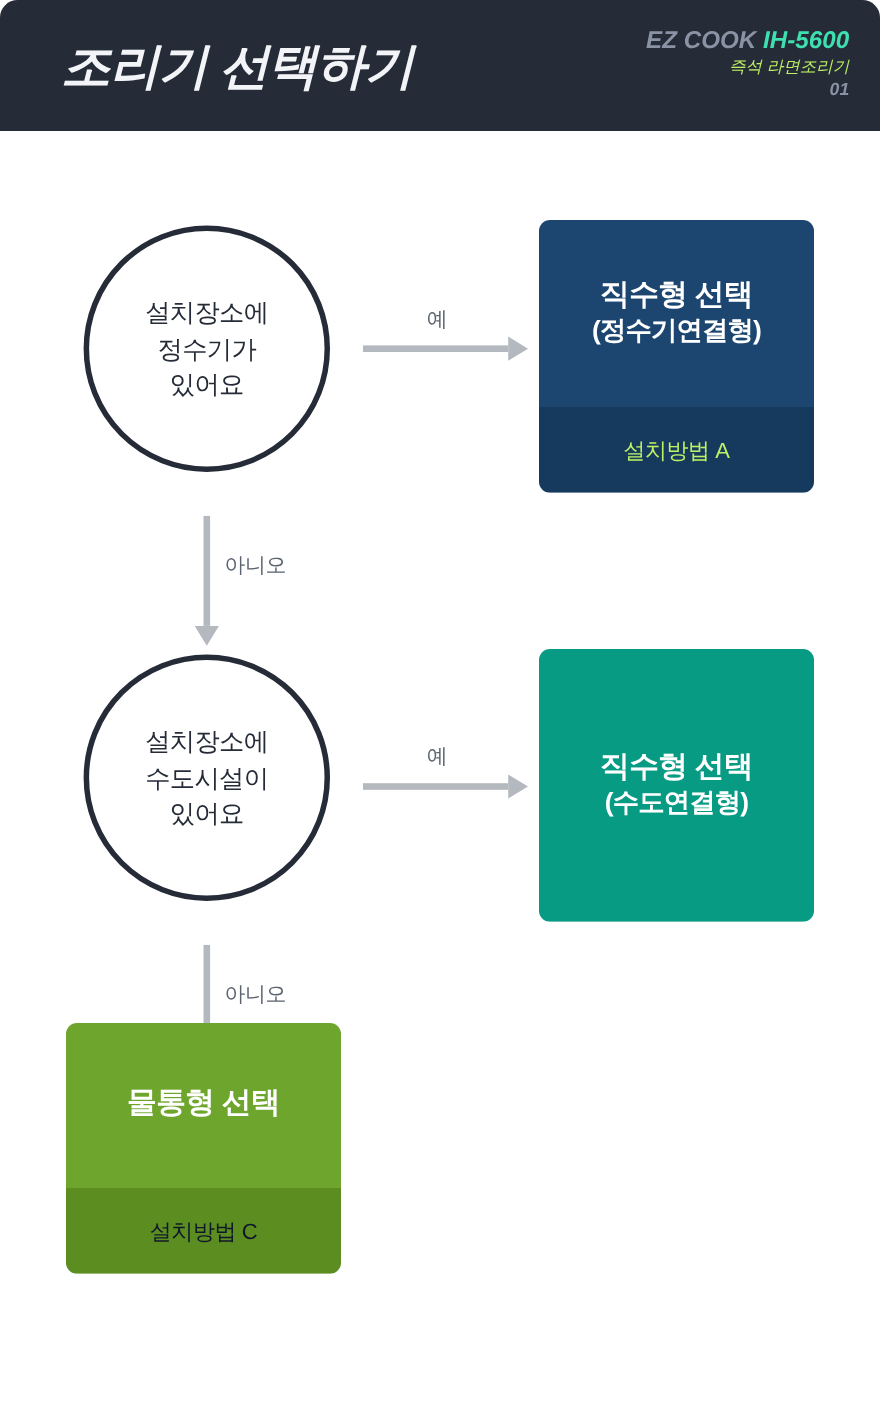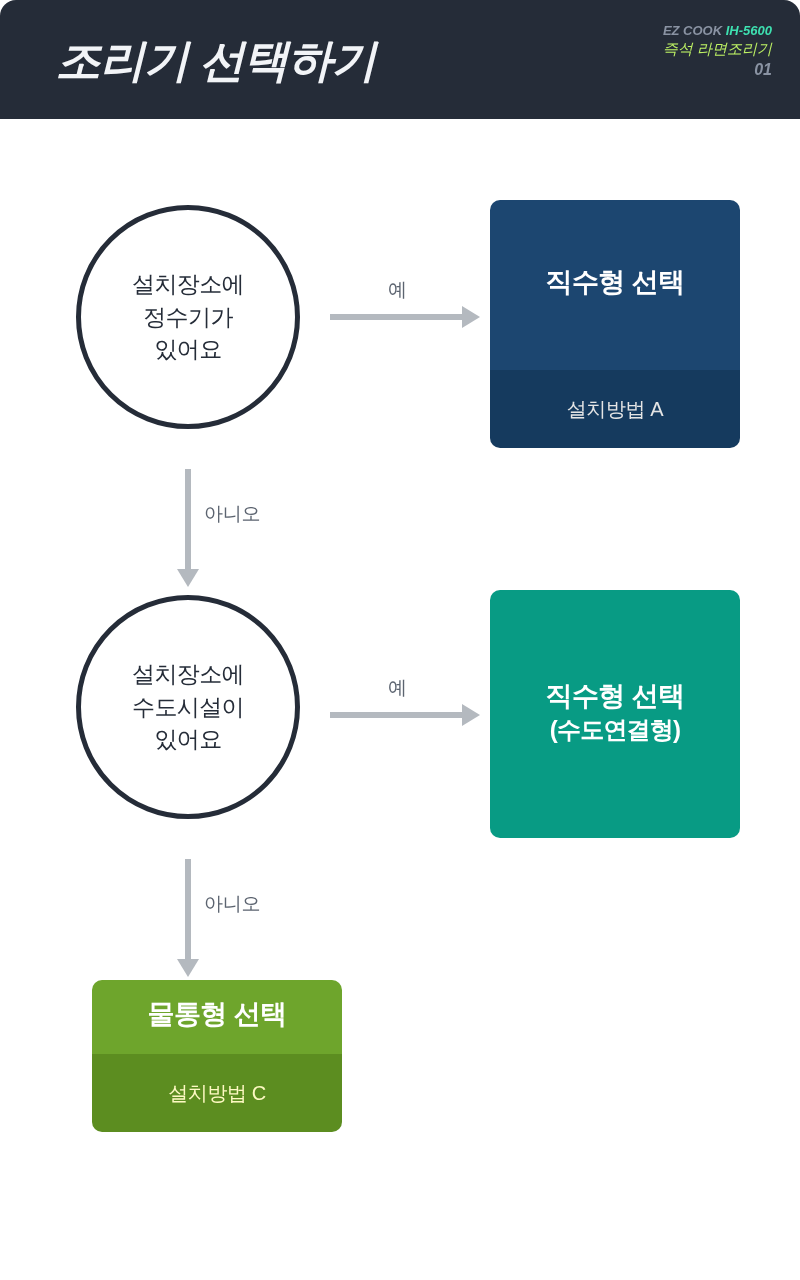--- a/index.html
+++ b/index.html
@@ -41,21 +41,21 @@
     white-space: nowrap;
   }
   .header-meta {
     position: absolute;
     right: 28px;
     top: 22px;
     text-align: right;
     line-height: 1.32;
   }
   .meta-line1 {
-    font-size: 13px;
+    font-size: 22px;
     font-weight: bold;
     color: #8a93a3;
     white-space: nowrap;
   }
   .meta-line1 .model {
     color: #3ee0b0;
   }
   .meta-line2 {
     font-size: 15px;
     color: #bef264;
@@ -141,29 +141,29 @@
     display: flex;
     align-items: center;
     justify-content: center;
     font-size: 20px;
     letter-spacing: -0.4px;
     white-space: nowrap;
   }
 
   #card-a { left: 490px; top: 81px; height: 248px; }
   #card-a .card-body   { background: #1c4670; }
-  #card-a .card-footer { background: #153a5e; color: #e5e5e5; }
+  #card-a .card-footer { background: #153a5e; color: #bef264; }
 
   #card-b { left: 490px; top: 471px; height: 248px; }
   #card-b .card-body   { background: #089b84; }
   #card-b .card-footer { background: #0a7e6e; color: #d7f2ec; }
 
-  #card-c { left: 60px; top: 861px; height: 152px; margin-left: 32px; }
+  #card-c { left: 60px; top: 811px; height: 228px; }
   #card-c .card-body   { background: #6ea52c; }
-  #card-c .card-footer { background: #5c8d20; color: #fef9c3; }
+  #card-c .card-footer { background: #5c8d20; color: #0f172a; }
 
   
   .arrow-h {
     position: absolute;
     height: 22px;
   }
   .arrow-h .shaft {
     position: absolute;
     left: 0;
     top: 8px;
@@ -252,20 +252,21 @@
 
   <div class="arrow-h" id="arrow-yes-1">
     <div class="shaft"></div>
     <div class="head"></div>
   </div>
   <div class="edge-label" id="label-yes-1">예</div>
 
   <div class="card" id="card-a">
     <div class="card-body">
       <div class="card-title">직수형 선택</div>
+      <div class="card-subtitle">(정수기연결형)</div>
     </div>
     <div class="card-footer">설치방법 A</div>
   </div>
 
   <div class="arrow-v" id="arrow-no-1">
     <div class="shaft"></div>
     <div class="head"></div>
   </div>
   <div class="edge-label" id="label-no-1">아니오</div>
 

